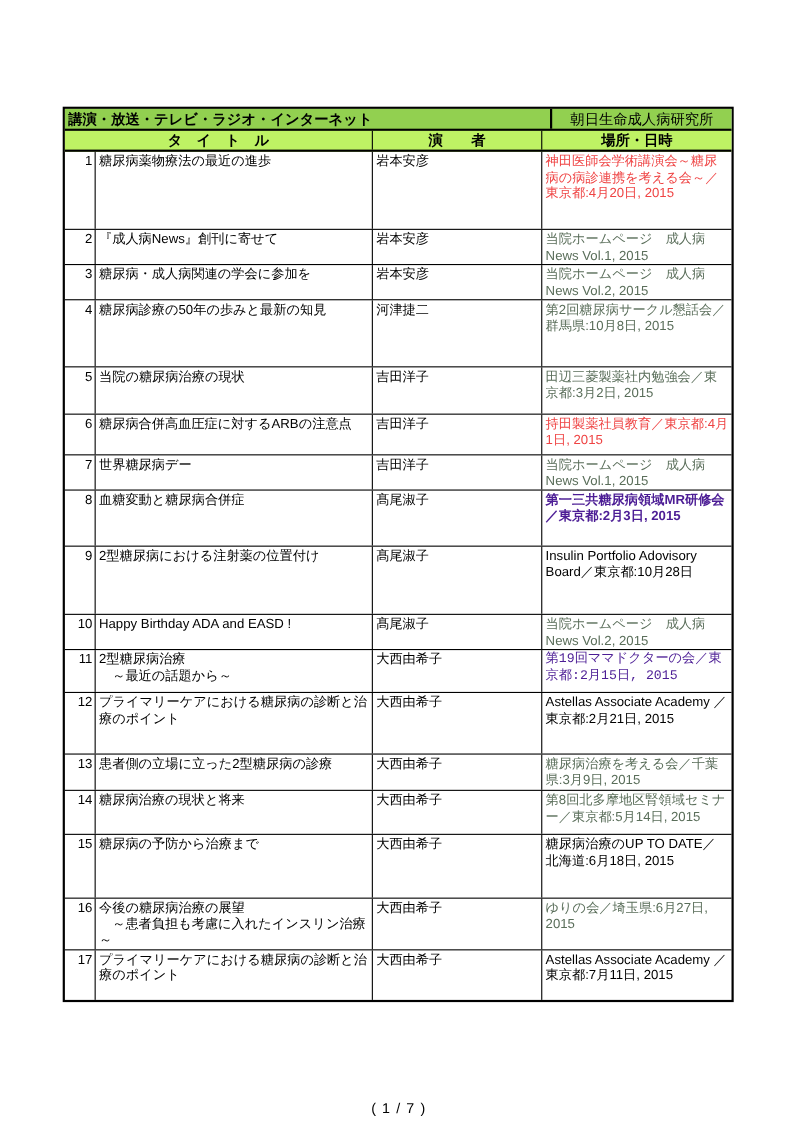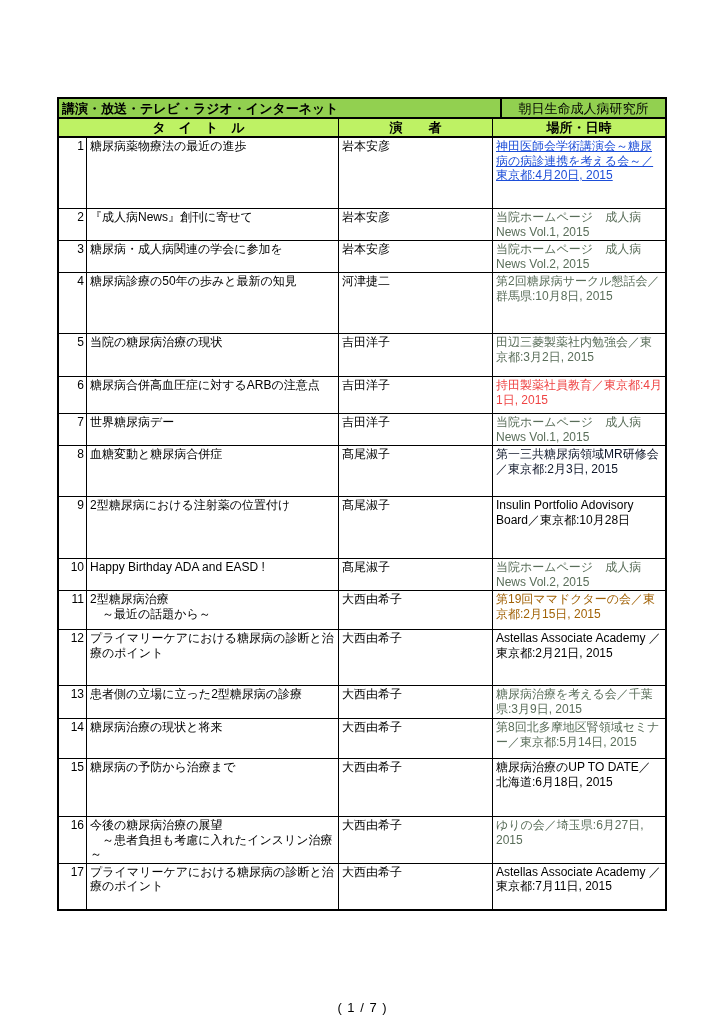--- a/index.html
+++ b/index.html
@@ -83,21 +83,21 @@
       <div class="cell h-title">タ　イ　ト　ル</div>
       <div class="cell h-speaker">演　　者</div>
       <div class="cell h-place">場所・日時</div>
     </div>
 
     <div id="tbody">
   <div class="row" style="min-height: 70px;">
     <div class="c no">1</div>
     <div class="c titlec">糖尿病薬物療法の最近の進歩</div>
     <div class="c speaker">岩本安彦</div>
-    <div class="c place green" style="color: #1d4ed8; text-decoration: underline;">神田医師会学術講演会～糖尿病の病診連携を考える会～／東京都:4月20日, 2015</div>
+    <div class="c place green" style="color: #ef4444;">神田医師会学術講演会～糖尿病の病診連携を考える会～／東京都:4月20日, 2015</div>
   </div>
 
   <div class="row" style="min-height: 29px;">
     <div class="c no">2</div>
     <div class="c titlec">『成人病News』創刊に寄せて</div>
     <div class="c speaker">岩本安彦</div>
     <div class="c place green" style="color: rgb(90, 110, 90);">当院ホームページ　成人病News Vol.1, 2015</div>
   </div>
 
   <div class="row" style="min-height: 29px;">
@@ -132,21 +132,21 @@
     <div class="c no">7</div>
     <div class="c titlec">世界糖尿病デー</div>
     <div class="c speaker">吉田洋子</div>
     <div class="c place green" style="color: rgb(90, 110, 90);">当院ホームページ　成人病News Vol.1, 2015</div>
   </div>
 
   <div class="row" style="min-height: 50px;">
     <div class="c no">8</div>
     <div class="c titlec">血糖変動と糖尿病合併症</div>
     <div class="c speaker">髙尾淑子</div>
-    <div class="c place green" style="color: #0f172a;">第一三共糖尿病領域MR研修会／東京都:2月3日, 2015</div>
+    <div class="c place green" style="color: #4c1d95; font-weight: bold;">第一三共糖尿病領域MR研修会／東京都:2月3日, 2015</div>
   </div>
 
   <div class="row" style="min-height: 61px;">
     <div class="c no">9</div>
     <div class="c titlec">2型糖尿病における注射薬の位置付け</div>
     <div class="c speaker">髙尾淑子</div>
     <div class="c place">Insulin Portfolio Adovisory Board／東京都:10月28日</div>
   </div>
 
   <div class="row" style="min-height: 29px;">
@@ -154,21 +154,21 @@
     <div class="c titlec">Happy Birthday ADA and EASD !</div>
     <div class="c speaker">髙尾淑子</div>
     <div class="c place green" style="color: rgb(90, 110, 90);">当院ホームページ　成人病News Vol.2, 2015</div>
   </div>
 
   <div class="row" style="min-height: 38px;">
     <div class="c no">11</div>
     <div class="c titlec">2型糖尿病治療
 　～最近の話題から～</div>
     <div class="c speaker">大西由希子</div>
-    <div class="c place green" style="color: #a16207;">第19回ママドクターの会／東京都:2月15日, 2015</div>
+    <div class="c place green" style="color: #4c1d95; font-family: Liberation Mono, monospace;">第19回ママドクターの会／東京都:2月15日, 2015</div>
   </div>
 
   <div class="row" style="min-height: 55px;">
     <div class="c no">12</div>
     <div class="c titlec">プライマリーケアにおける糖尿病の診断と治療のポイント</div>
     <div class="c speaker">大西由希子</div>
     <div class="c place">Astellas Associate Academy ／東京都:2月21日, 2015</div>
   </div>
 
   <div class="row" style="min-height: 32px;">

